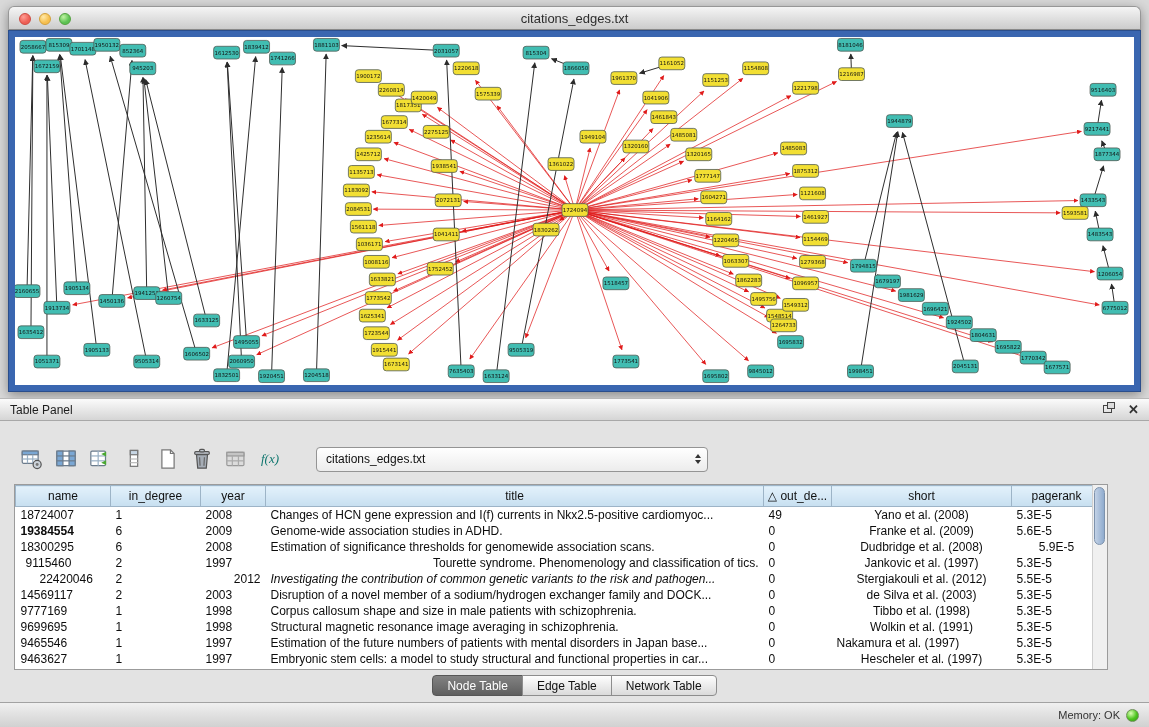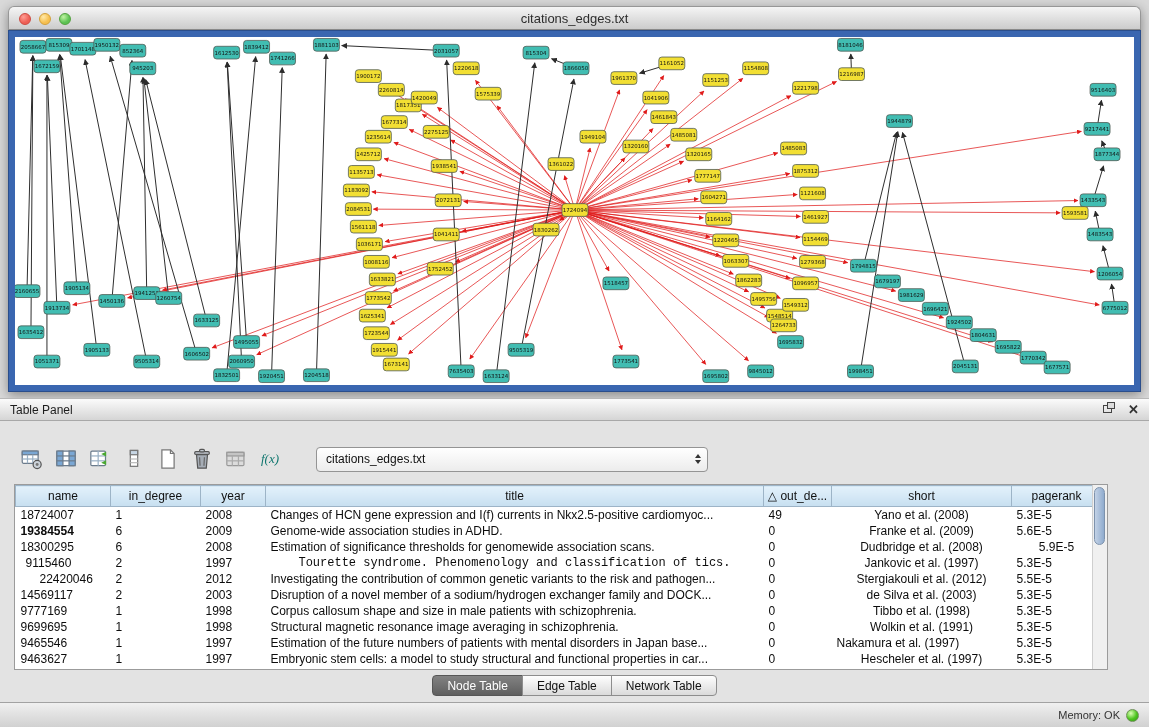--- a/index.html
+++ b/index.html
@@ -825,31 +825,31 @@
             <td style="text-align: left;">Estimation of significance thresholds for genomewide association scans.</td>
             <td style="text-align: left;">0</td>
             <td style="text-align: center;">Dudbridge et al. (2008)</td>
             <td style="text-align: center;">5.9E-5</td>
             <td></td>
           </tr>
           <tr>
             <td style="text-align: left; padding-left: 10px;">9115460</td>
             <td style="text-align: left;">2</td>
             <td style="text-align: left;">1997</td>
-            <td style="text-align: center; font-family: Liberation Mono, monospace;">Tourette syndrome. Phenomenology and classification of tics.</td>
+            <td style="text-align: right;">Tourette syndrome. Phenomenology and classification of tics.</td>
             <td style="text-align: left;">0</td>
             <td style="text-align: center;">Jankovic et al. (1997)</td>
             <td style="text-align: left;">5.3E-5</td>
             <td></td>
           </tr>
           <tr>
             <td style="text-align: left; padding-left: 24px;">22420046</td>
             <td style="text-align: left;">2</td>
-            <td style="text-align: left;">2012</td>
-            <td style="text-align: left;">Investigating the contribution of common genetic variants to the risk and pathogen...</td>
+            <td style="text-align: right;">2012</td>
+            <td style="text-align: left; font-style: italic;">Investigating the contribution of common genetic variants to the risk and pathogen...</td>
             <td style="text-align: left;">0</td>
             <td style="text-align: center;">Stergiakouli et al. (2012)</td>
             <td style="text-align: left;">5.5E-5</td>
             <td></td>
           </tr>
           <tr>
             <td style="text-align: left;">14569117</td>
             <td style="text-align: left;">2</td>
             <td style="text-align: left;">2003</td>
             <td style="text-align: left;">Disruption of a novel member of a sodium/hydrogen exchanger family and DOCK...</td>

